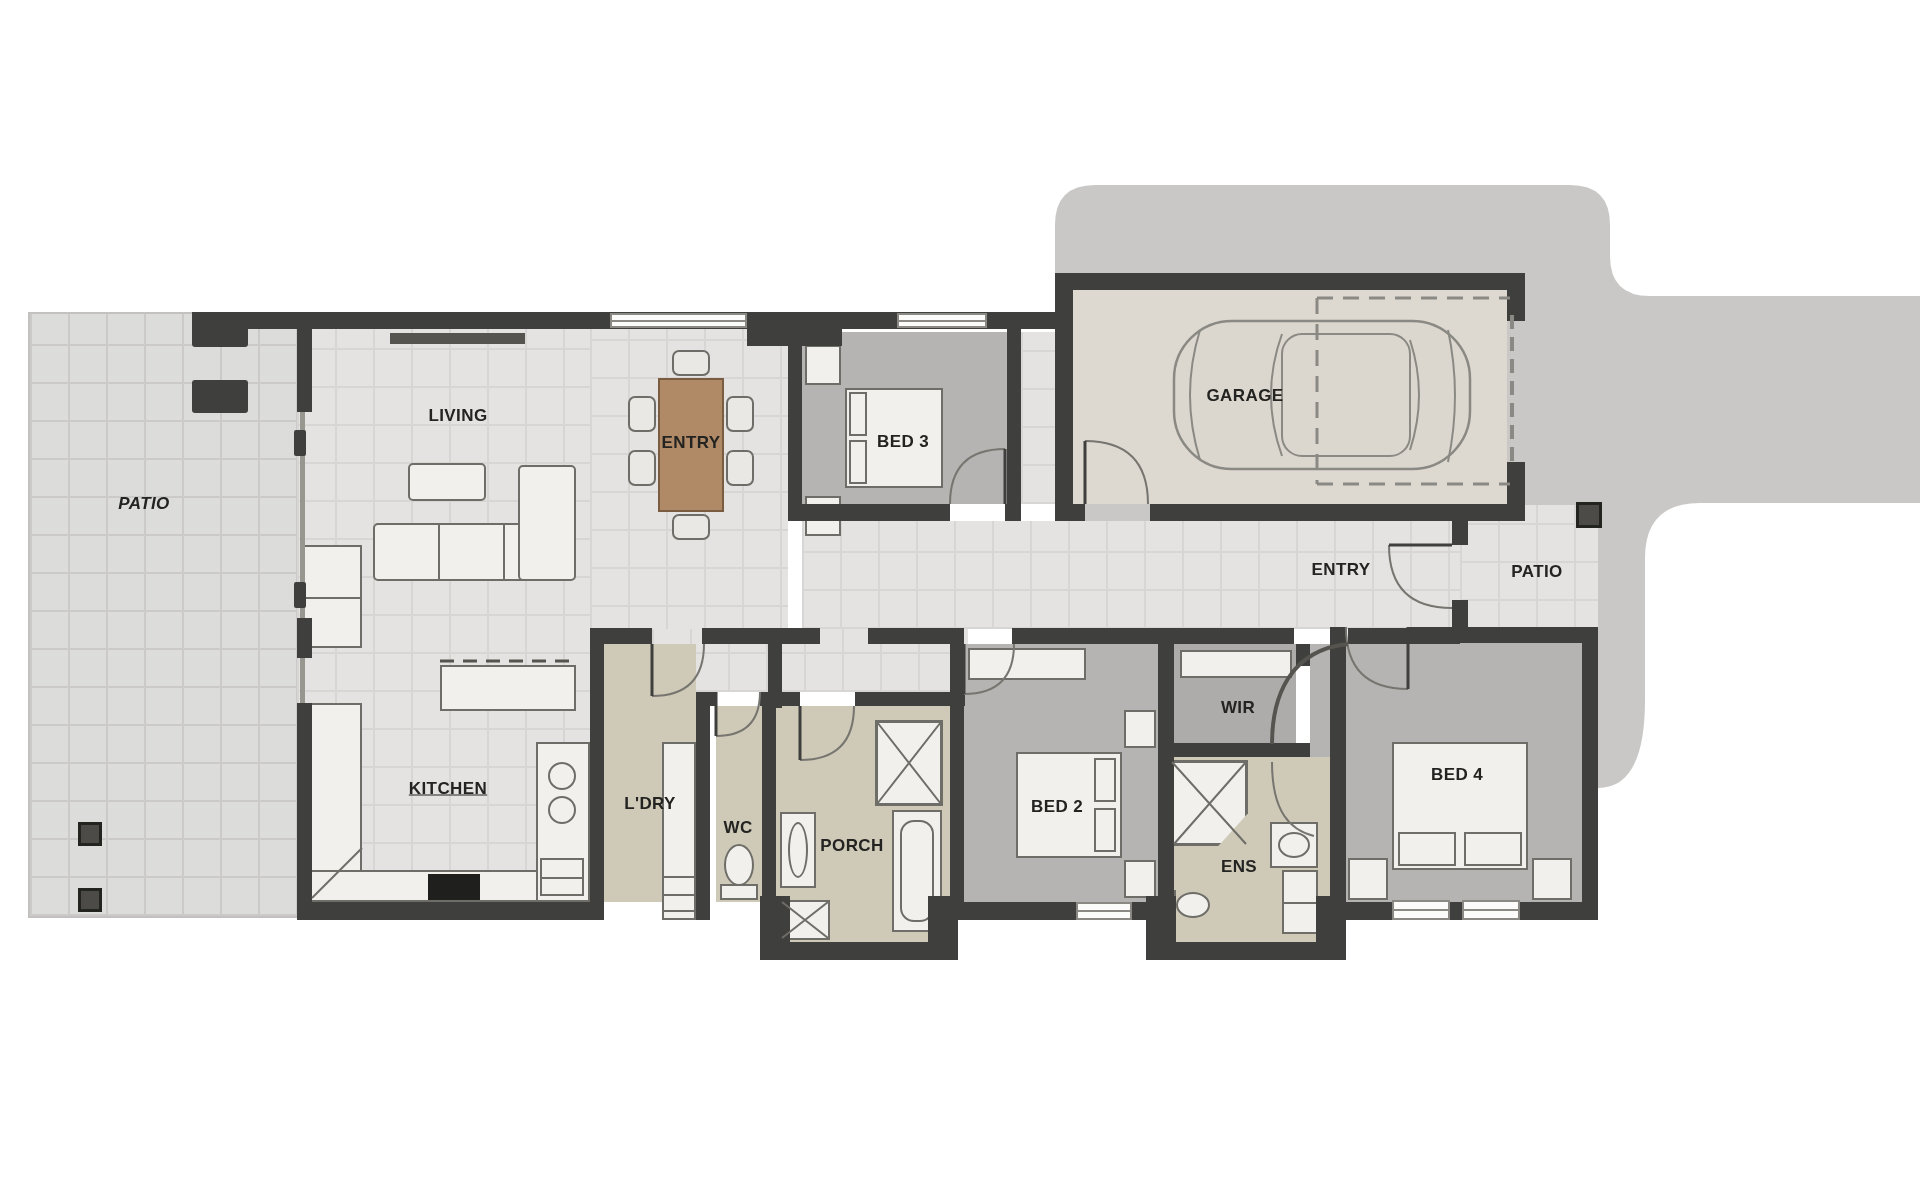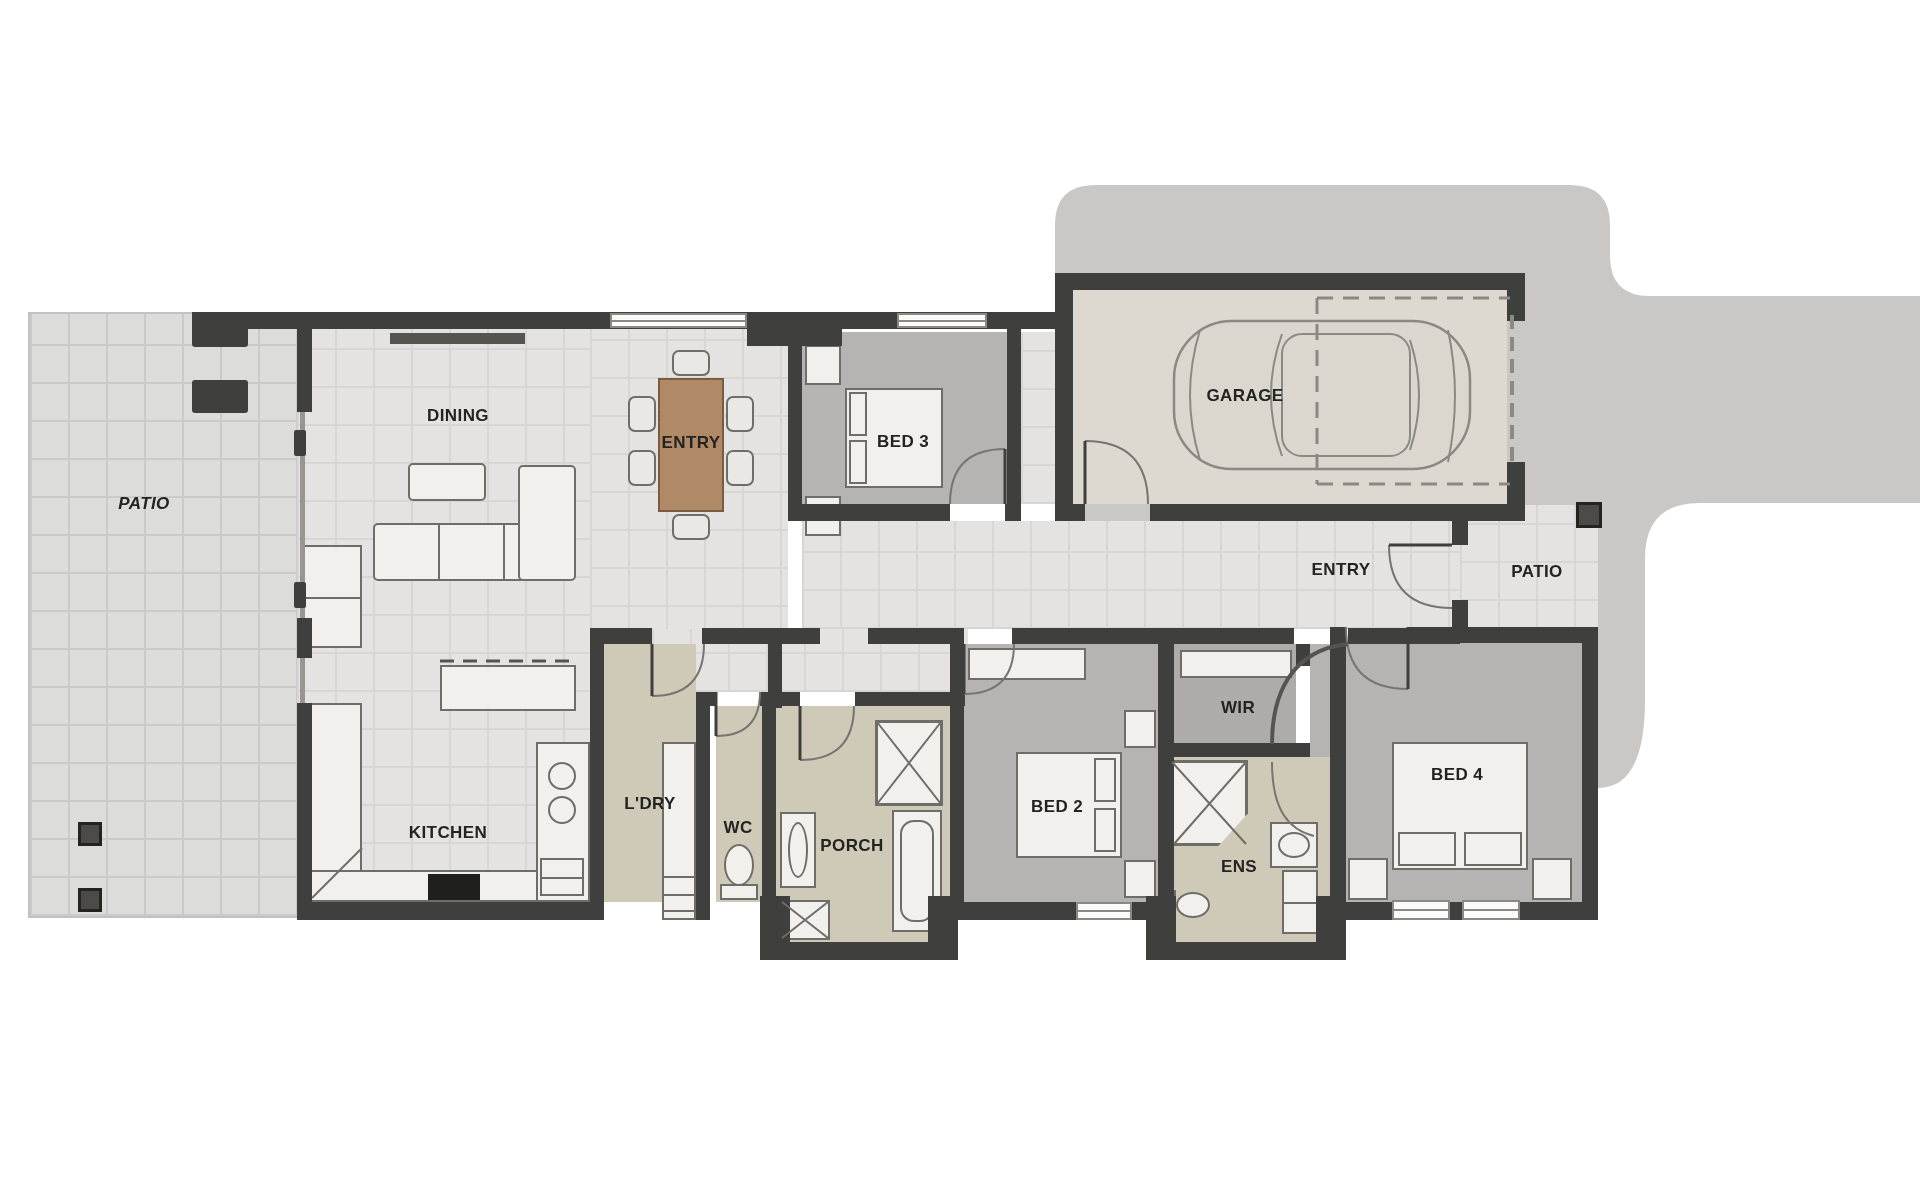--- a/index.html
+++ b/index.html
@@ -274,27 +274,27 @@
       <path d="M964,644 L964,694"></path>
       <path d="M1085,504 L1085,441"></path>
       <path d="M1452,545 L1389,545"></path>
       <path d="M1408,627 L1408,689"></path>
     </g>
 
     <path d="M1348,644 C1290,650 1272,696 1272,744" fill="none" stroke="#55544f" stroke-width="4"></path>
   </svg>
 
   <div class="room-label" style="left:144px;top:503px;font-style:italic;">PATIO</div>
-  <div class="room-label" style="left:458px;top:415px;">DINING</div>
+  <div class="room-label" style="left:458px;top:415px;">LIVING</div>
   <div class="room-label" style="left:691px;top:442px;">ENTRY</div>
   <div class="room-label" style="left:903px;top:441px;">BED 3</div>
   <div class="room-label" style="left:1245px;top:395px;">GARAGE</div>
   <div class="room-label" style="left:1341px;top:569px;">ENTRY</div>
   <div class="room-label" style="left:1537px;top:571px;">PATIO</div>
-  <div class="room-label" style="left:448px;top:832px;">KITCHEN</div>
+  <div class="room-label" style="left:448px;top:788px;text-decoration:underline;">KITCHEN</div>
   <div class="room-label" style="left:650px;top:803px;">L'DRY</div>
   <div class="room-label" style="left:738px;top:827px;">WC</div>
   <div class="room-label" style="left:852px;top:845px;">PORCH</div>
   <div class="room-label" style="left:1057px;top:806px;">BED 2</div>
   <div class="room-label" style="left:1238px;top:707px;">WIR</div>
   <div class="room-label" style="left:1239px;top:866px;">ENS</div>
   <div class="room-label" style="left:1457px;top:774px;">BED 4</div>
 
 </div>
 

